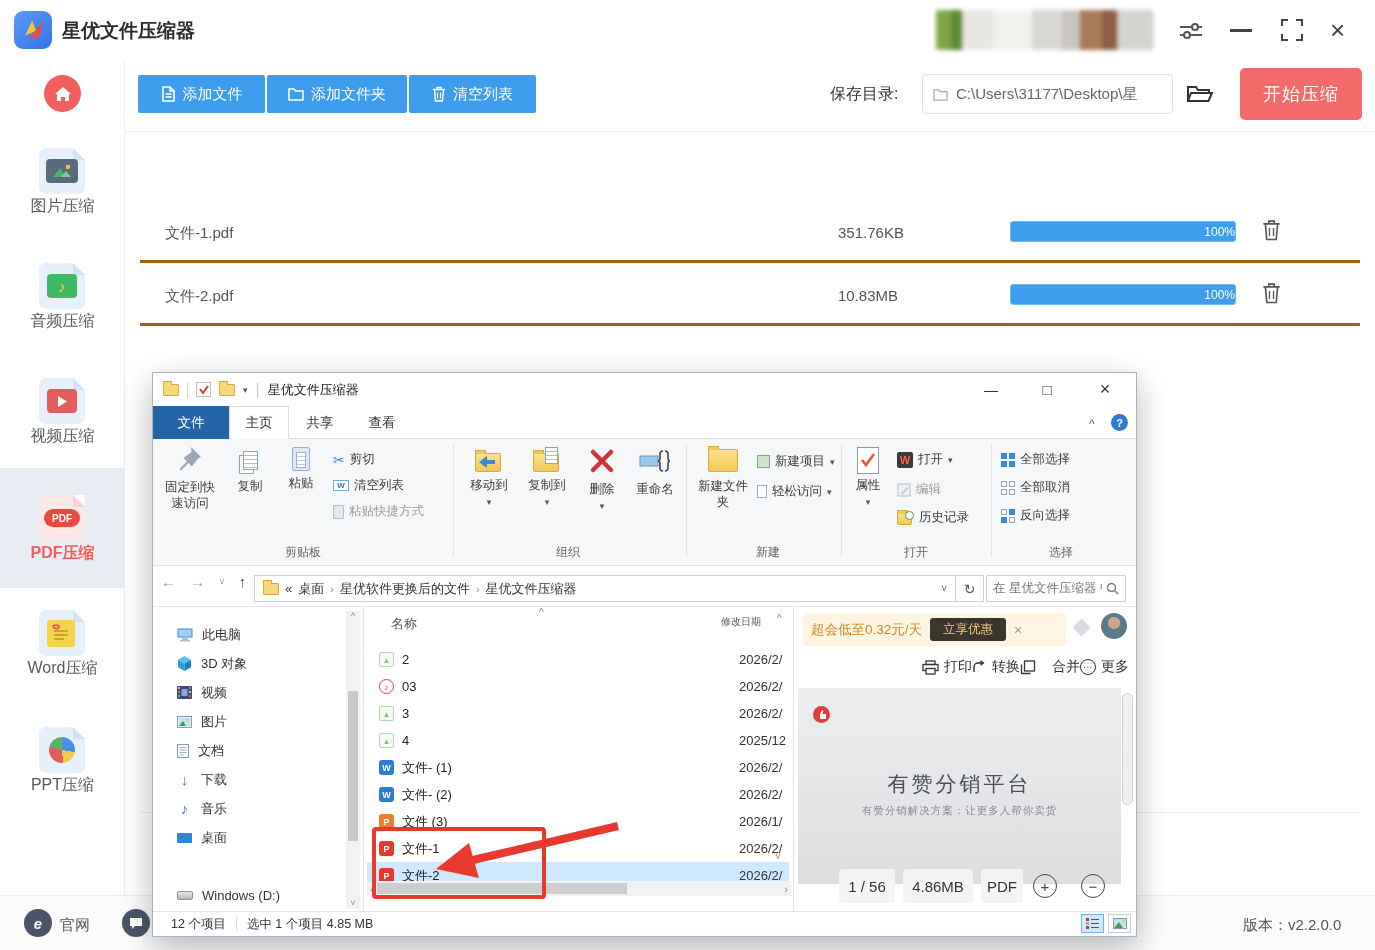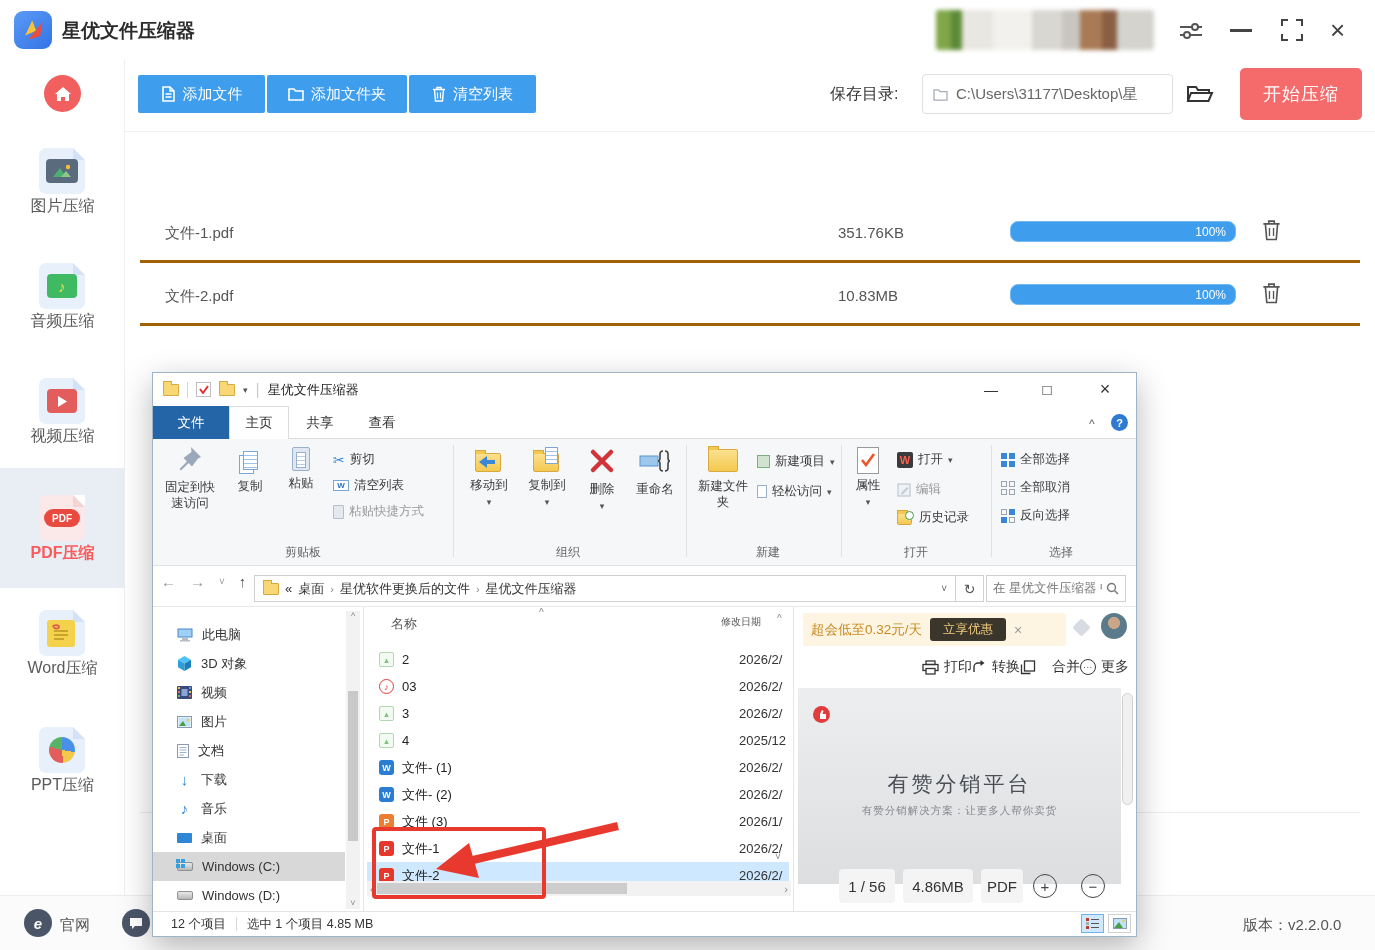--- a/index.html
+++ b/index.html
@@ -24,21 +24,21 @@
   .doc-ic{width:46px;height:46px;border-radius:7px;background:#e8f0fb}
   .doc-fold{position:absolute;right:0;top:0;width:0;height:0;border-left:12px solid #d3e2f6;border-top:12px solid #fff}
   .badge{position:absolute;border-radius:4px;display:flex;align-items:center;justify-content:center;color:#fff;font-weight:bold}
   
   .tbtn{height:38px;background:#3f9ded;color:#fff;font-size:15px;display:flex;align-items:center;justify-content:center;gap:7px;border-radius:2px}
   .savebox{left:922px;top:74px;width:251px;height:40px;border:1px solid #dde0e6;border-radius:4px;background:#fff;display:flex;align-items:center;padding:0 10px;gap:8px;overflow:hidden}
   .start-btn{left:1240px;top:68px;width:122px;height:52px;background:#f56b6b;color:#fff;font-size:18px;border-radius:5px;letter-spacing:1px}
   
   .thead{left:140px;top:148px;width:1220px;height:52px;background:#f7f7f8;border-bottom:1px solid #ebebeb;font-weight:bold;font-size:17px;color:#333}
   .trow{width:1220px;height:63px;border-bottom:3px solid #a16207;font-size:15px;color:#555;background:#fff}
-  .pill{left:870px;top:21px;width:226px;height:21px;background:#3f9ded;border:1px solid #74b9f2;border-radius:8px;color:#fff;font-size:12px;display:flex;align-items:center;justify-content:flex-end;padding-right:9px;position:absolute}
+  .pill{left:870px;top:21px;width:226px;height:21px;background:#3f9ded;border:1px solid #74b9f2;border-radius:3px;color:#fff;font-size:12px;display:flex;align-items:center;justify-content:flex-end;position:absolute}
   
   .footer{left:0;top:895px;width:1375px;height:55px;background:#fbfbfc;border-top:1px solid #ececec}
   .circle-ic{width:28px;height:28px;border-radius:50%;background:#4a5568;color:#fff}
   
   .explorer{left:152px;top:372px;width:985px;height:565px;background:#fff;border:1px solid #9fb4c7;box-shadow:0 10px 30px rgba(0,0,0,.28)}
   .qat-folder{width:16px;height:12px;background:#f8d775;border:1px solid #d8a940;border-radius:1px;position:relative}
   .qat-folder:before{content:"";position:absolute;left:-1px;top:-4px;width:7px;height:3px;background:#f8d775;border:1px solid #d8a940;border-bottom:none;border-radius:1px 1px 0 0}
   .etab{height:33px;display:flex;align-items:center;justify-content:center;font-size:13.5px;color:#333}
   .ribbon{left:0;top:66px;width:983px;height:127px;background:#f6f7f9;border-bottom:1px solid #e2e3e5}
   .rbig{position:absolute;text-align:center;font-size:12.5px;color:#3b3b3b;line-height:16px}
@@ -502,31 +502,20 @@
       <span>下载</span>
     </div>
     <div class="navitem" style="top:421px">
       <span style="color:#2f86d6;font-size:15px;width:15px;text-align:center">♪</span>
       <span>音乐</span>
     </div>
     <div class="navitem" style="top:450px">
       <span style="width:15px;height:10px;background:#2f86d6;border-radius:1px;display:inline-block"></span>
       <span>桌面</span>
     </div>
-    <div class="navitem" style="top:479px;background:#d8d8d8">
-      <span style="position:relative;width:16px;height:9px;background:linear-gradient(#e8e8e8,#b8b8b8);border:1px solid #909090;border-radius:2px;display:inline-block">
-        <span class="gridsq" style="position:absolute;left:-2px;top:-4px;grid-template-columns:4px 4px;grid-template-rows:4px 4px;gap:1px">
-            <i style="background:#35a0e0"></i>
-            <i style="background:#35a0e0"></i>
-            <i style="background:#35a0e0"></i>
-            <i style="background:#35a0e0"></i>
-          </span>
-      </span>
-      <span>Windows (C:)</span>
-    </div>
     <div class="navitem" style="top:508px">
       <span style="width:16px;height:9px;background:linear-gradient(#e8e8e8,#b8b8b8);border:1px solid #909090;border-radius:2px;display:inline-block"></span>
       <span>Windows (D:)</span>
     </div>
 
     <div class="a" style="left:193px;top:238px;width:14px;height:298px;background:#f2f2f2">
       <div class="tc" style="font-size:9px;color:#888">^</div>
       <div style="position:absolute;left:2px;top:80px;width:10px;height:150px;background:#c9c9c9"></div>
       <div class="tc" style="position:absolute;bottom:1px;width:14px;font-size:9px;color:#888">˅</div>
     </div>

